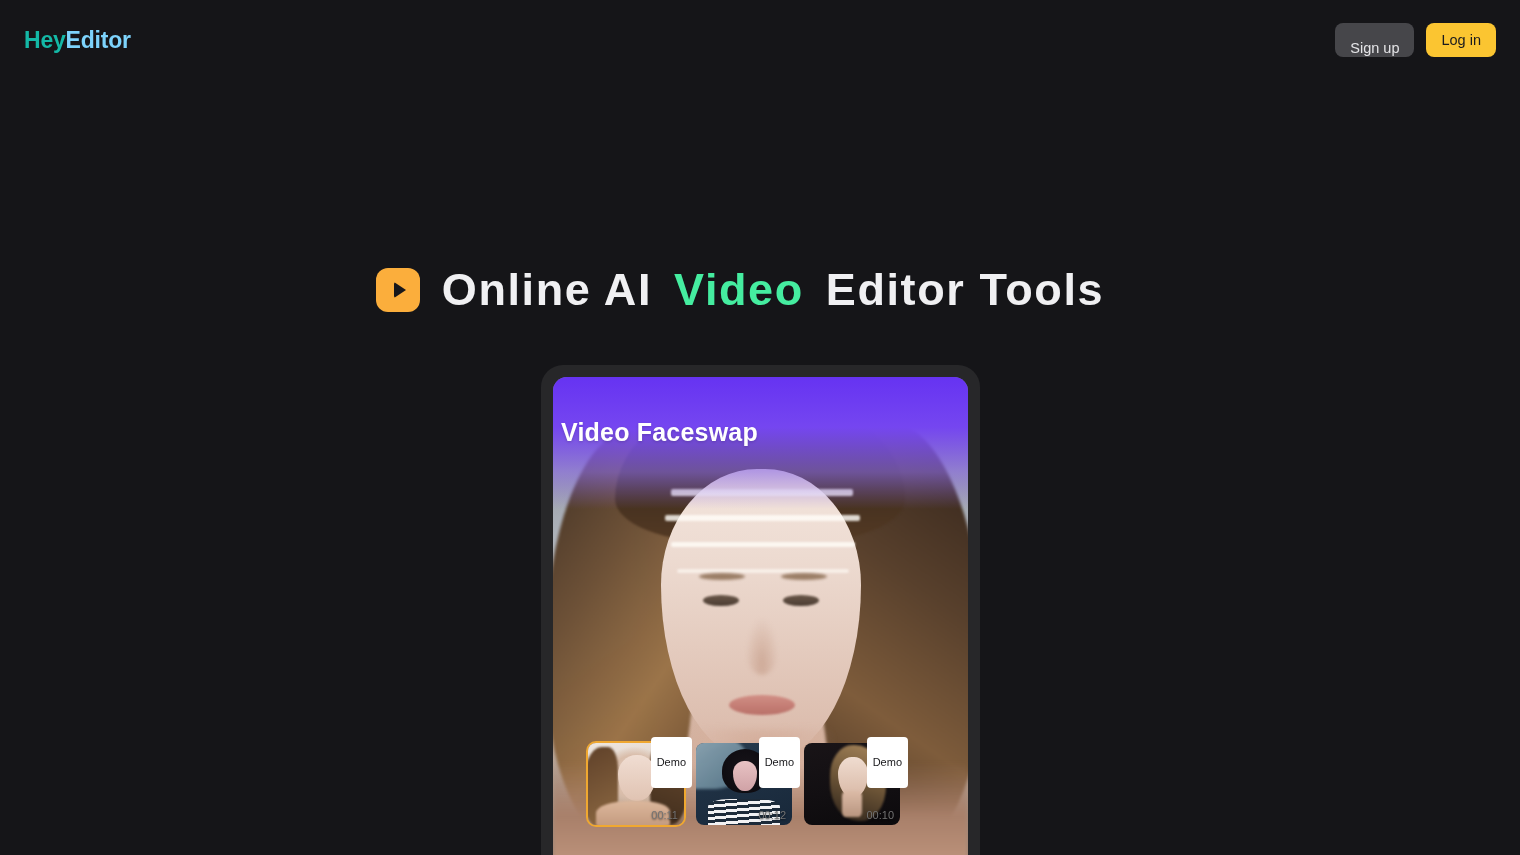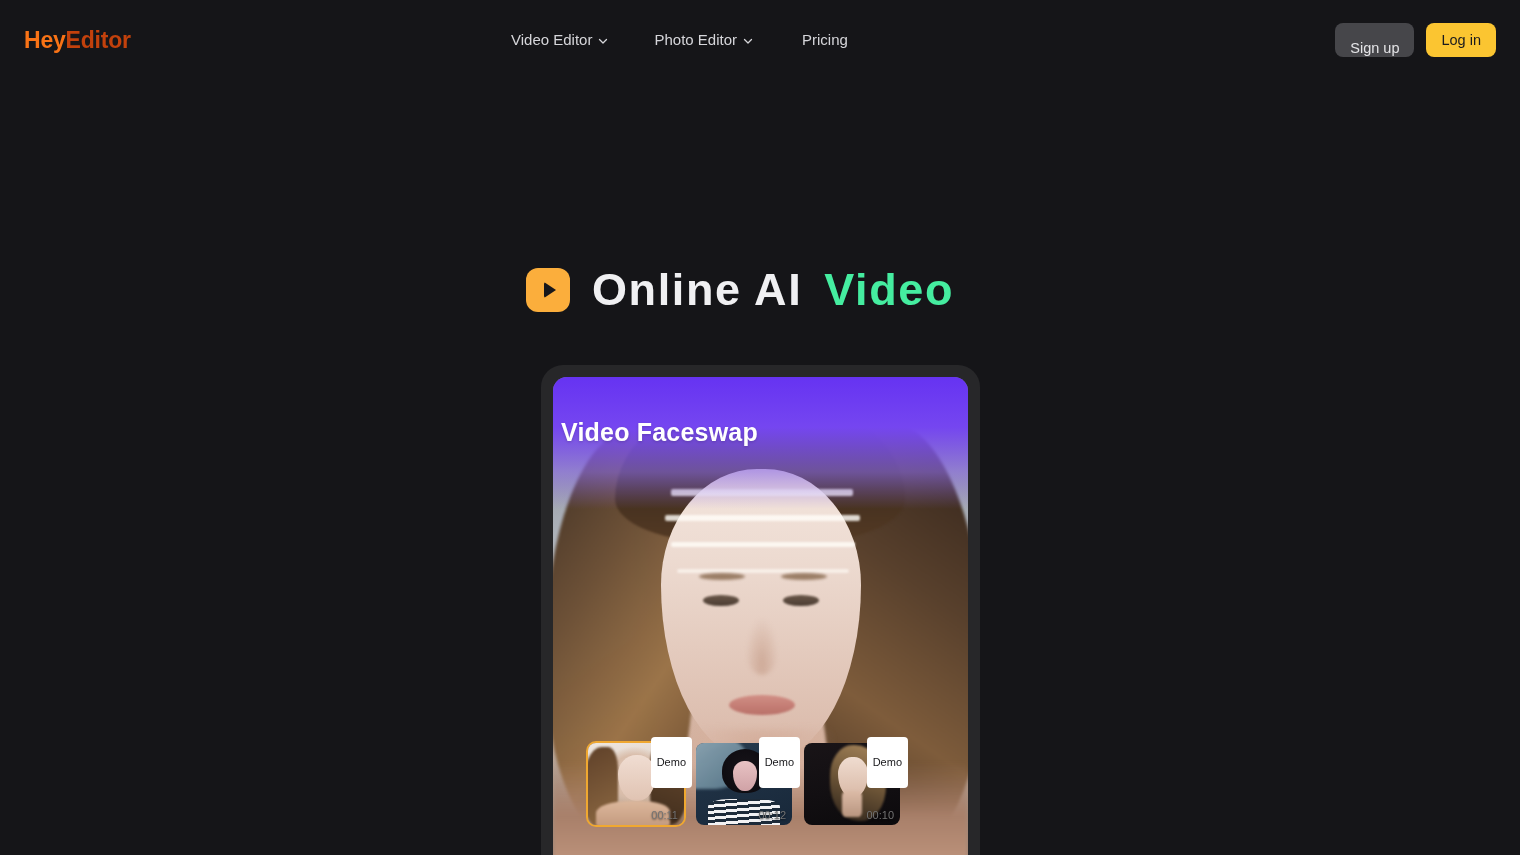--- a/index.html
+++ b/index.html
@@ -30,22 +30,22 @@
   .logo {
     position: absolute;
     left: 24px;
     top: 28px;
     font-size: 23px;
     font-weight: 700;
     letter-spacing: -0.2px;
     line-height: 25px;
     white-space: nowrap;
   }
-  .logo-hey { color: #f97316; }
-  .logo-editor { color: #c2410c; }
+  .logo-hey { color: #14b8a6; }
+  .logo-editor { color: #7dd3fc; }
 
   .nav {
     position: absolute;
     left: 511px;
     top: 29px;
     display: flex;
     align-items: center;
     gap: 0;
   }
   .nav-item {
@@ -380,56 +380,36 @@
 </style>
 </head>
 <body>
 
 <div class="header">
 
   <div class="logo">
     <span class="logo-hey">Hey</span><span class="logo-editor">Editor</span>
   </div>
 
-  <nav class="nav">
-    <div class="nav-item">
-      <span>Video Editor</span>
-      <span class="chev">
-        <svg width="12" height="12" viewBox="0 0 12 12">
-            <path d="M2.5 4.5 L6 8 L9.5 4.5" fill="none" stroke="#d6d6da" stroke-width="1.3" stroke-linecap="round" stroke-linejoin="round"></path>
-          </svg>
-      </span>
-    </div>
-    <div class="nav-item">
-      <span>Photo Editor</span>
-      <span class="chev">
-        <svg width="12" height="12" viewBox="0 0 12 12">
-            <path d="M2.5 4.5 L6 8 L9.5 4.5" fill="none" stroke="#d6d6da" stroke-width="1.3" stroke-linecap="round" stroke-linejoin="round"></path>
-          </svg>
-      </span>
-    </div>
-    <div class="nav-item">
-      <span>Pricing</span>
-    </div>
-  </nav>
 
   <div class="header-actions">
     <button class="btn-signup">Sign up</button>
     <button class="btn-login">Log in</button>
   </div>
 
 </div>
 
 <div class="hero">
   <h1 class="hero-title">
     <span class="play-badge">
       <span class="play-tri"></span>
     </span>
     <span>Online AI</span>
     <span class="accent-green">Video</span>
+    <span>Editor Tools</span>
   </h1>
 </div>
 
 <div class="card-outer">
   <div class="card-inner">
 
     <div class="vid-bg">
       <div class="hair-l"></div>
       <div class="hair-r"></div>
       <div class="hair-top"></div>

